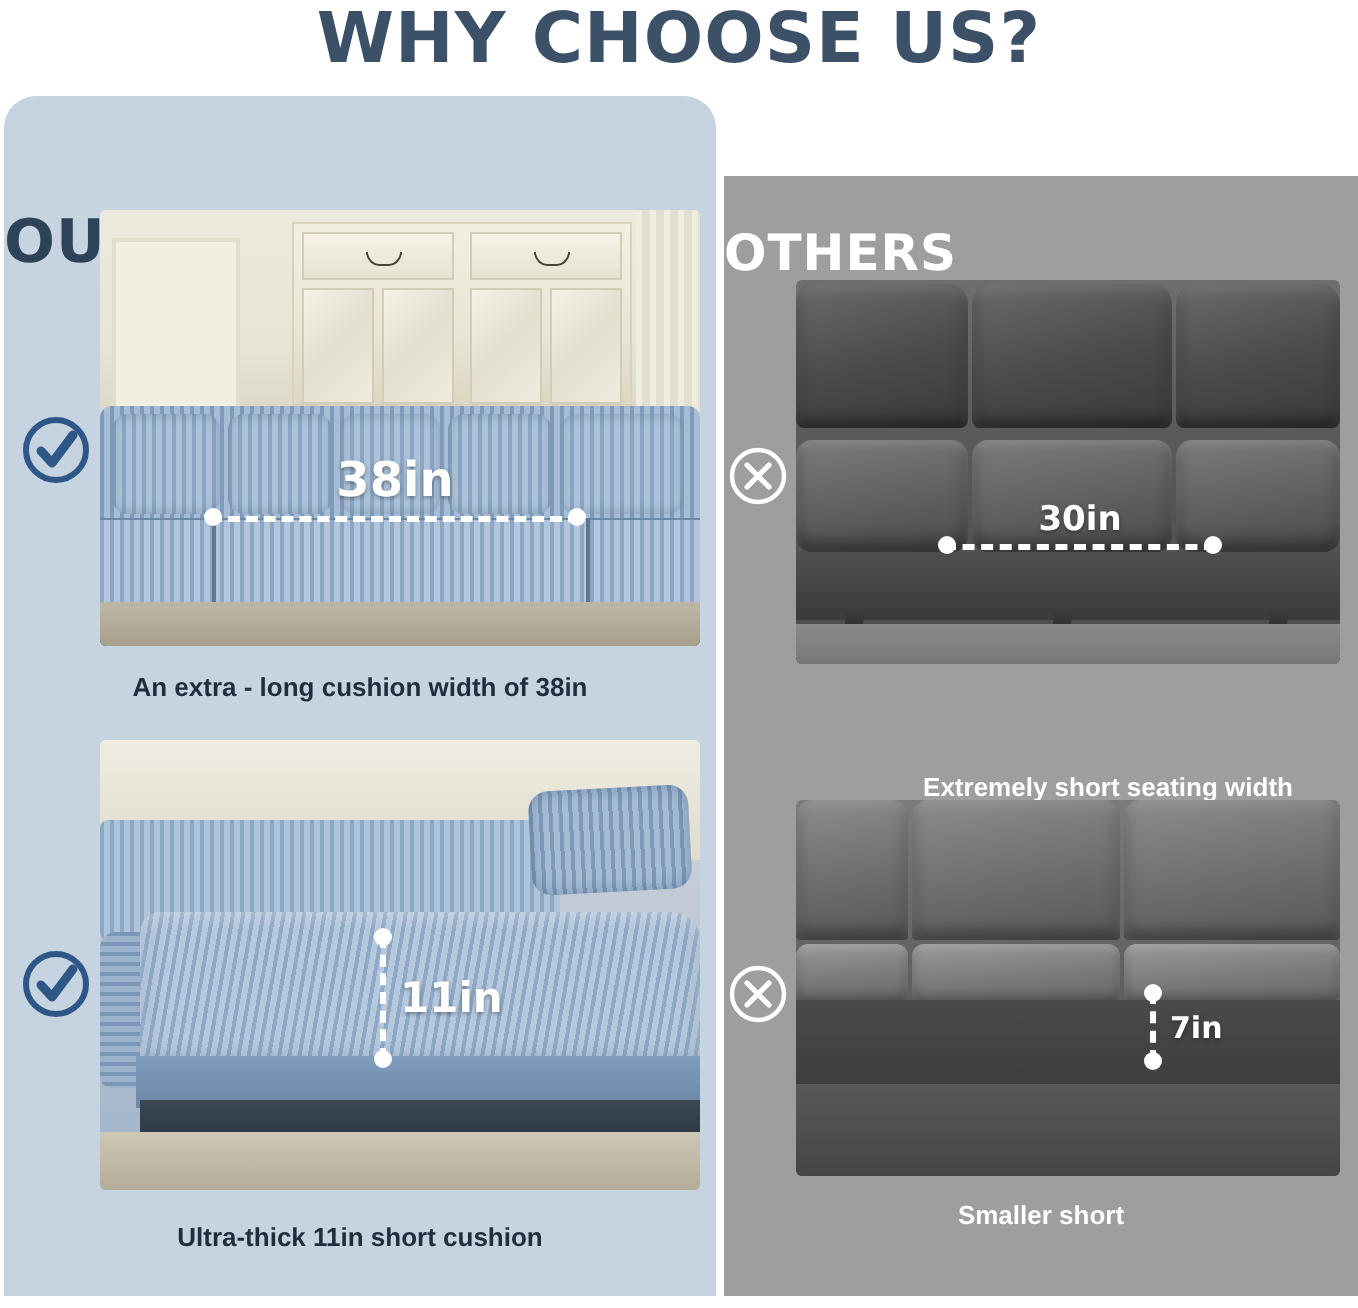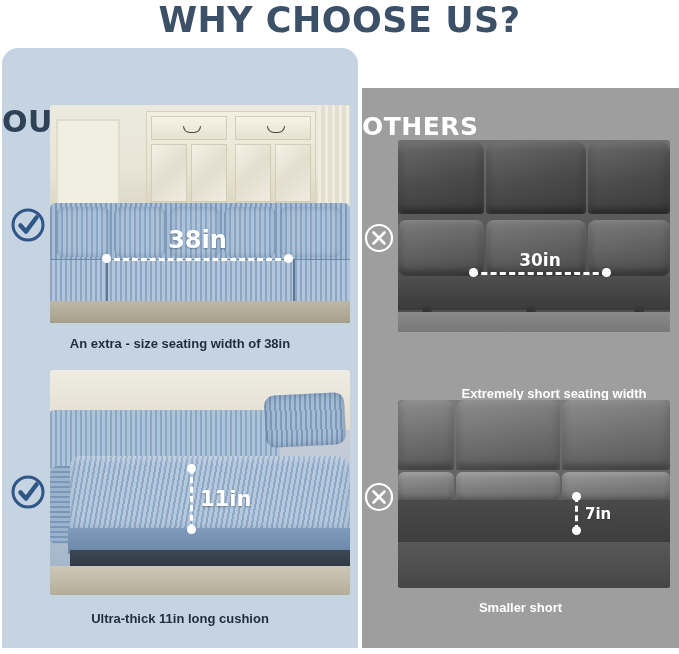--- a/index.html
+++ b/index.html
@@ -380,41 +380,41 @@
   <div class="op1-floor"></div>
 </div>
 
 <div class="measure-h" id="m38">
   <div class="line" style="width:185px;"></div>
   <div class="dot left"></div>
   <div class="dot right"></div>
   <div class="mlabel">38in</div>
 </div>
 
-<div class="caption caption-ours" id="cap-ours-1">An extra - size seating width of 38in</div>
+<div class="caption caption-ours" id="cap-ours-1">An extra - long cushion width of 38in</div>
 
 <div class="photo ours-photo-2">
   <div class="op2-wall"></div>
   <div class="op2-backrest"></div>
   <div class="op2-pillow"></div>
   <div class="op2-side"></div>
   <div class="op2-chaise"></div>
   <div class="op2-frontedge"></div>
   <div class="op2-platform"></div>
   <div class="op2-floor"></div>
 </div>
 
 <div class="measure-v" id="m11">
   <div class="line" style="height:62px;"></div>
   <div class="dot top"></div>
   <div class="dot bottom"></div>
   <div class="mlabel">11in</div>
 </div>
 
-<div class="caption caption-ours" id="cap-ours-2">Ultra-thick 11in long cushion</div>
+<div class="caption caption-ours" id="cap-ours-2">Ultra-thick 11in short cushion</div>
 
 <div class="panel panel-others">
   <div class="panel-heading heading-others">OTHERS</div>
 </div>
 
 <div class="photo others-photo-1">
   <div class="ot1-back">
     <div class="ot1-bc" style="left:0;width:86px;"></div>
     <div class="ot1-bc" style="left:88px;width:100px;"></div>
     <div class="ot1-bc" style="left:190px;width:82px;"></div>

